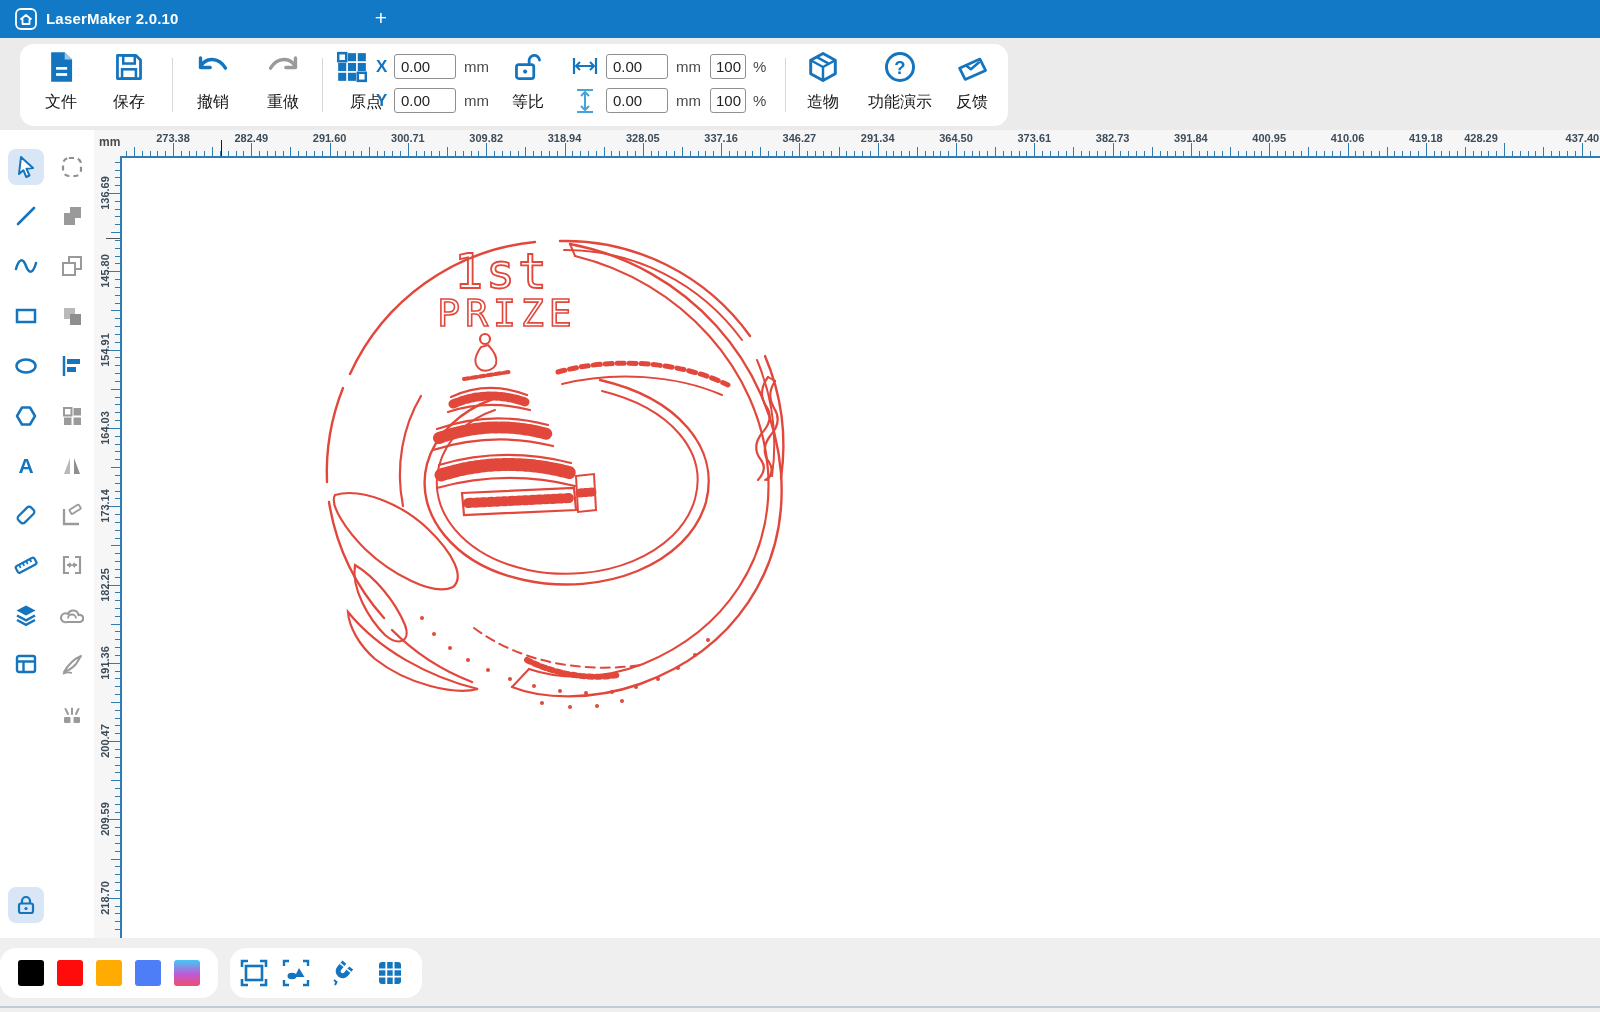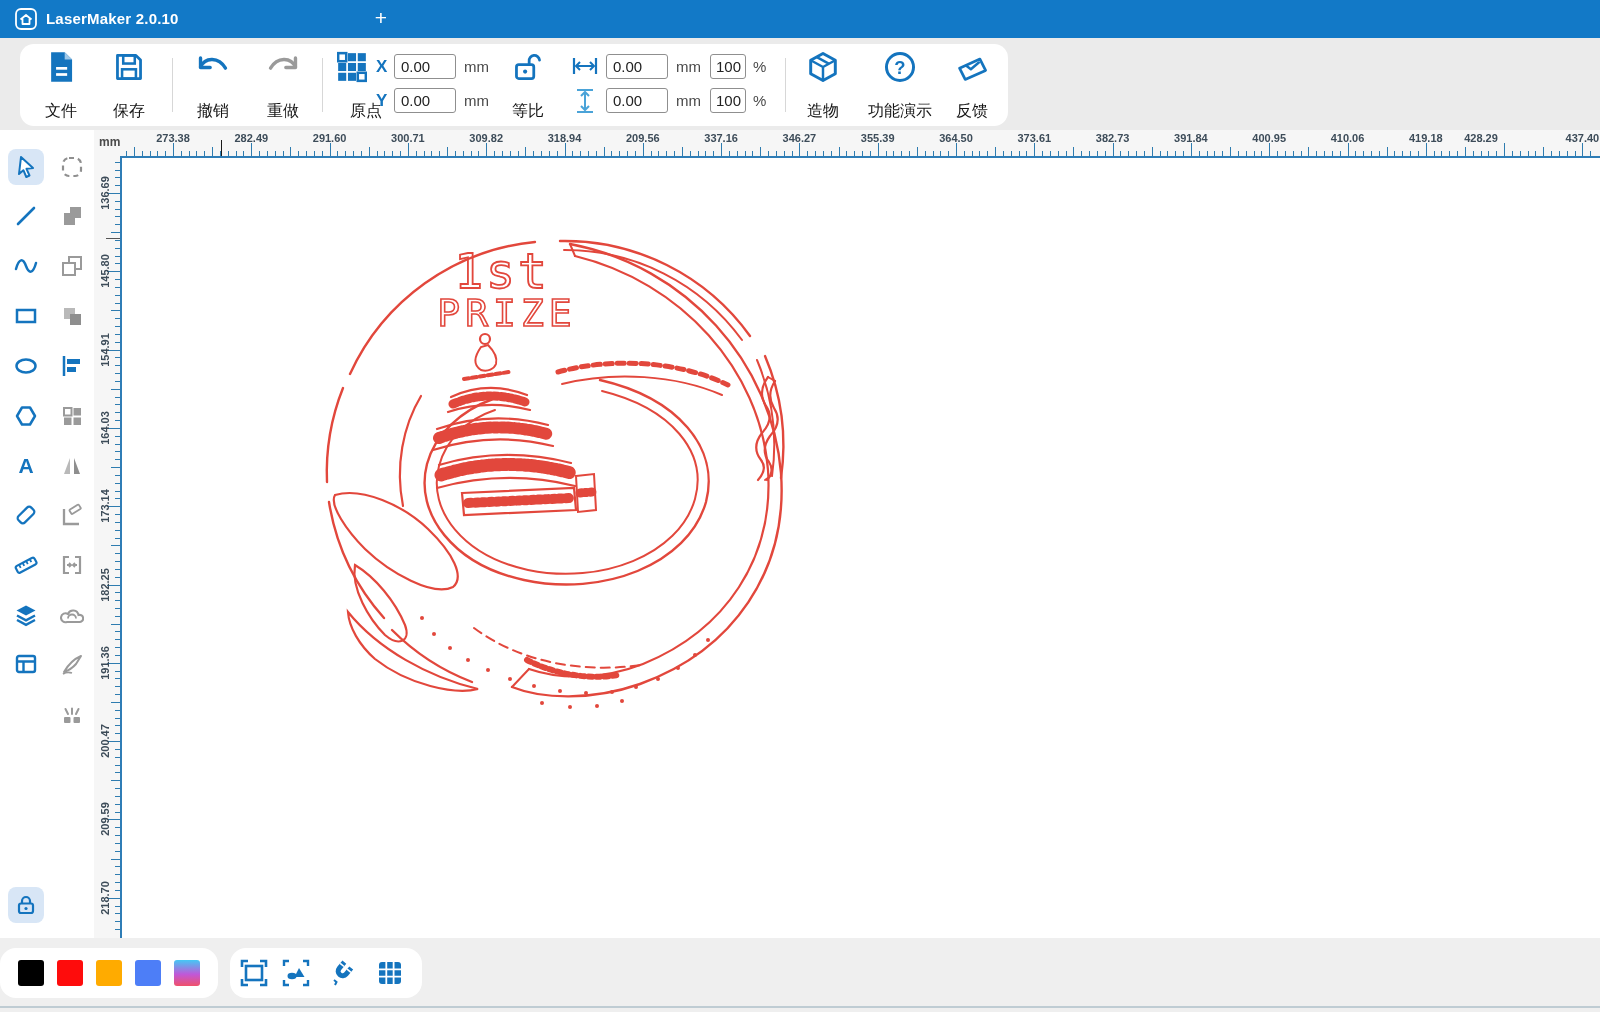--- a/index.html
+++ b/index.html
@@ -19,21 +19,21 @@
                line-height:20px; font-size:15px; color:#333; cursor:default; }
   #tab-add { position:absolute; left:366px; top:0; width:30px; height:38px; color:#fff;
              font-size:21px; text-align:center; line-height:36px; }
 
   
   #toolbar-strip { position:absolute; left:0; top:38px; width:1600px; height:92px; background:#ebebeb; }
   #toolbar { position:absolute; left:20px; top:6px; width:988px; height:82px; background:#fff;
              border-radius:14px; }
   .tool { position:absolute; top:7px; text-align:center; }
   .tool svg { display:block; margin:0 auto; }
-  .tool .lbl { font-size:16px; color:#151515; margin-top:18px; white-space:nowrap; }
+  .tool .lbl { font-size:16px; color:#151515; margin-top:9px; white-space:nowrap; }
   .vsep { position:absolute; top:14px; width:1px; height:54px; background:#d7d7d7; }
   .fld-letter { position:absolute; font-size:17px; font-weight:bold; color:#1474be; }
   .fld { position:absolute; height:25px; border:1.5px solid #8f8f8f; border-radius:3px;
          font-size:15px; color:#222; padding-left:6px; background:#fff; width:62px;
          font-family:"Liberation Sans","DejaVu Sans",sans-serif; }
   .fld.small { width:36px; padding-left:5px; }
   .unit { position:absolute; font-size:15px; color:#4a4a4a; }
 
   
   #palette { position:absolute; left:0; top:130px; width:94px; height:808px; background:#fff; }
@@ -549,24 +549,24 @@
     <div class="tick" style="left: 1472.74px; height: 5px;"></div>
     <div class="tick" style="left: 1480.57px; height: 5px;"></div>
     <div class="tick" style="left: 1488.4px; height: 13px;"></div>
     <div class="tick" style="left: 1496.23px; height: 5px;"></div>
     <span class="rlbl" style="left: 79px;">273.38</span>
     <span class="rlbl" style="left: 157.3px;">282.49</span>
     <span class="rlbl" style="left: 235.6px;">291.60</span>
     <span class="rlbl" style="left: 313.9px;">300.71</span>
     <span class="rlbl" style="left: 392.2px;">309.82</span>
     <span class="rlbl" style="left: 470.5px; text-align: center;">318.94</span>
-    <span class="rlbl" style="left: 548.8px;">209.56</span>
+    <span class="rlbl" style="left: 548.8px;">328.05</span>
     <span class="rlbl" style="left: 627.1px;">337.16</span>
     <span class="rlbl" style="left: 705.4px;">346.27</span>
-    <span class="rlbl" style="left: 783.7px;">355.39</span>
+    <span class="rlbl" style="left: 783.7px;">291.34</span>
     <span class="rlbl" style="left: 862px;">364.50</span>
     <span class="rlbl" style="left: 940.3px;">373.61</span>
     <span class="rlbl" style="left: 1018.6px; text-align: center;">382.73</span>
     <span class="rlbl" style="left: 1096.9px;">391.84</span>
     <span class="rlbl" style="left: 1175.2px;">400.95</span>
     <span class="rlbl" style="left: 1253.5px;">410.06</span>
     <span class="rlbl" style="left: 1331.8px;">419.18</span>
     <span class="rlbl" style="left: 1387px; text-align: center;">428.29</span>
     <span class="rlbl" style="left: 1488.4px;">437.40</span>
     <div class="tick cur-h" style="left: 127px; height: 16px;"></div>

